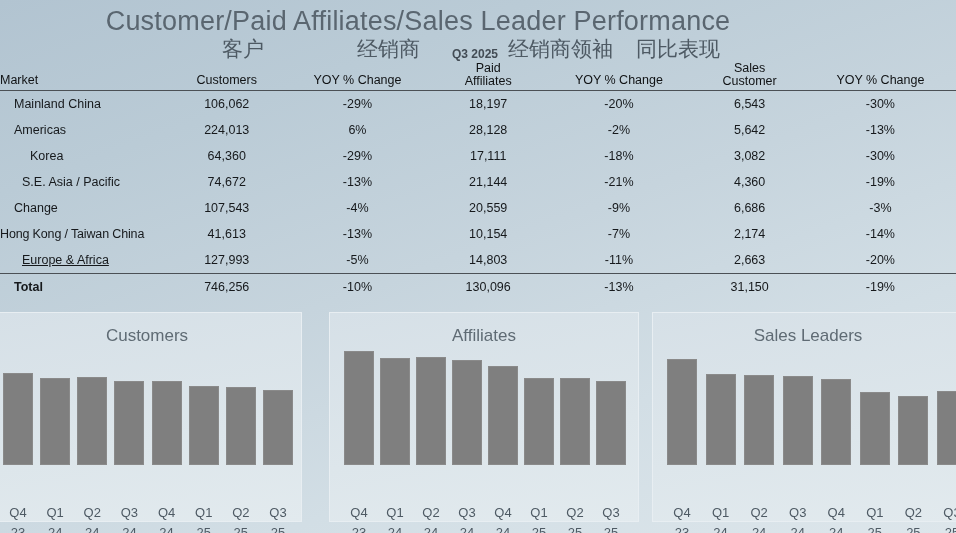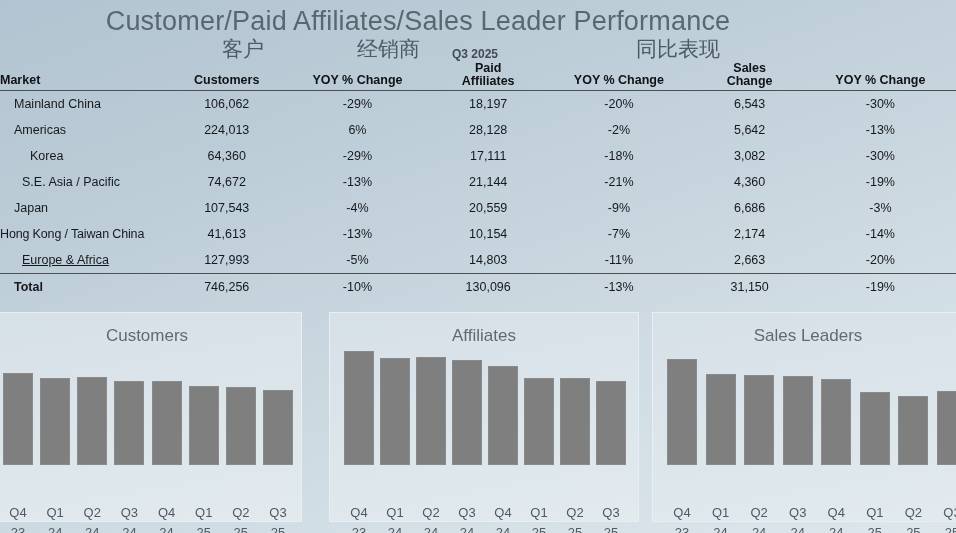--- a/index.html
+++ b/index.html
@@ -60,21 +60,21 @@
     width: 956px;
   }
   table.perf {
     width: 956px;
     border-collapse: collapse;
     font-size: 12.5px;
     color: #16191c;
   }
   table.perf th {
     font-size: 12.5px;
-    font-weight: bold;
+    font-weight: normal;
     color: #101214;
     padding: 0 0 3px 0;
     vertical-align: bottom;
     border-bottom: 1.4px solid #4b5055;
     white-space: nowrap;
   }
   table.perf td {
     padding: 6px 0 6px 0;
     white-space: nowrap;
   }
@@ -167,39 +167,40 @@
 <body>
 
 <div id="slide">
 
   <div id="title-area">
     <div id="main-title">Customer/Paid Affiliates/Sales Leader Performance</div>
     <div id="subtitle-row">
       <span class="zh" id="zh-customers">客户</span>
       <span class="zh" id="zh-affiliates">经销商</span>
       <span class="zh" id="zh-quarter">Q3 2025</span>
+      <span class="zh" id="zh-leaders">经销商领袖</span>
       <span class="zh" id="zh-yoy">同比表现</span>
     </div>
   </div>
 
   <div id="table-wrap">
     <table class="perf">
       <thead>
         <tr>
           <th class="c-market">Market</th>
           <th class="c-num">Customers</th>
           <th class="c-pct">YOY % Change</th>
           <th class="c-num">
             <span class="hdr-stack">Paid</span>
             <span class="hdr-stack">Affiliates</span>
           </th>
           <th class="c-pct">YOY % Change</th>
           <th class="c-num">
             <span class="hdr-stack">Sales</span>
-            <span class="hdr-stack">Change</span>
+            <span class="hdr-stack">Customer</span>
           </th>
           <th class="c-pct">YOY % Change</th>
         </tr>
       </thead>
       <tbody id="table-body">
           <tr>
             <td class="c-market" style="padding-left: 0px;"><span class="row-label">Mainland China</span></td>
             <td class="c-num">106,062</td>
             <td class="c-pct">-29%</td>
             <td class="c-num">18,197</td>
@@ -228,21 +229,21 @@
           <tr>
             <td class="c-market" style="padding-left: 8px;"><span class="row-label">S.E. Asia / Pacific</span></td>
             <td class="c-num">74,672</td>
             <td class="c-pct">-13%</td>
             <td class="c-num">21,144</td>
             <td class="c-pct">-21%</td>
             <td class="c-num">4,360</td>
             <td class="c-pct">-19%</td>
           </tr>
           <tr>
-            <td class="c-market" style="padding-left: 0px;"><span class="row-label">Japan</span></td>
+            <td class="c-market" style="padding-left: 0px;"><span class="row-label">Change</span></td>
             <td class="c-num">107,543</td>
             <td class="c-pct">-4%</td>
             <td class="c-num">20,559</td>
             <td class="c-pct">-9%</td>
             <td class="c-num">6,686</td>
             <td class="c-pct">-3%</td>
           </tr>
           <tr>
             <td class="c-market" style="padding-left: 0px;"><span class="row-label tight">Hong Kong / Taiwan China</span></td>
             <td class="c-num">41,613</td>

